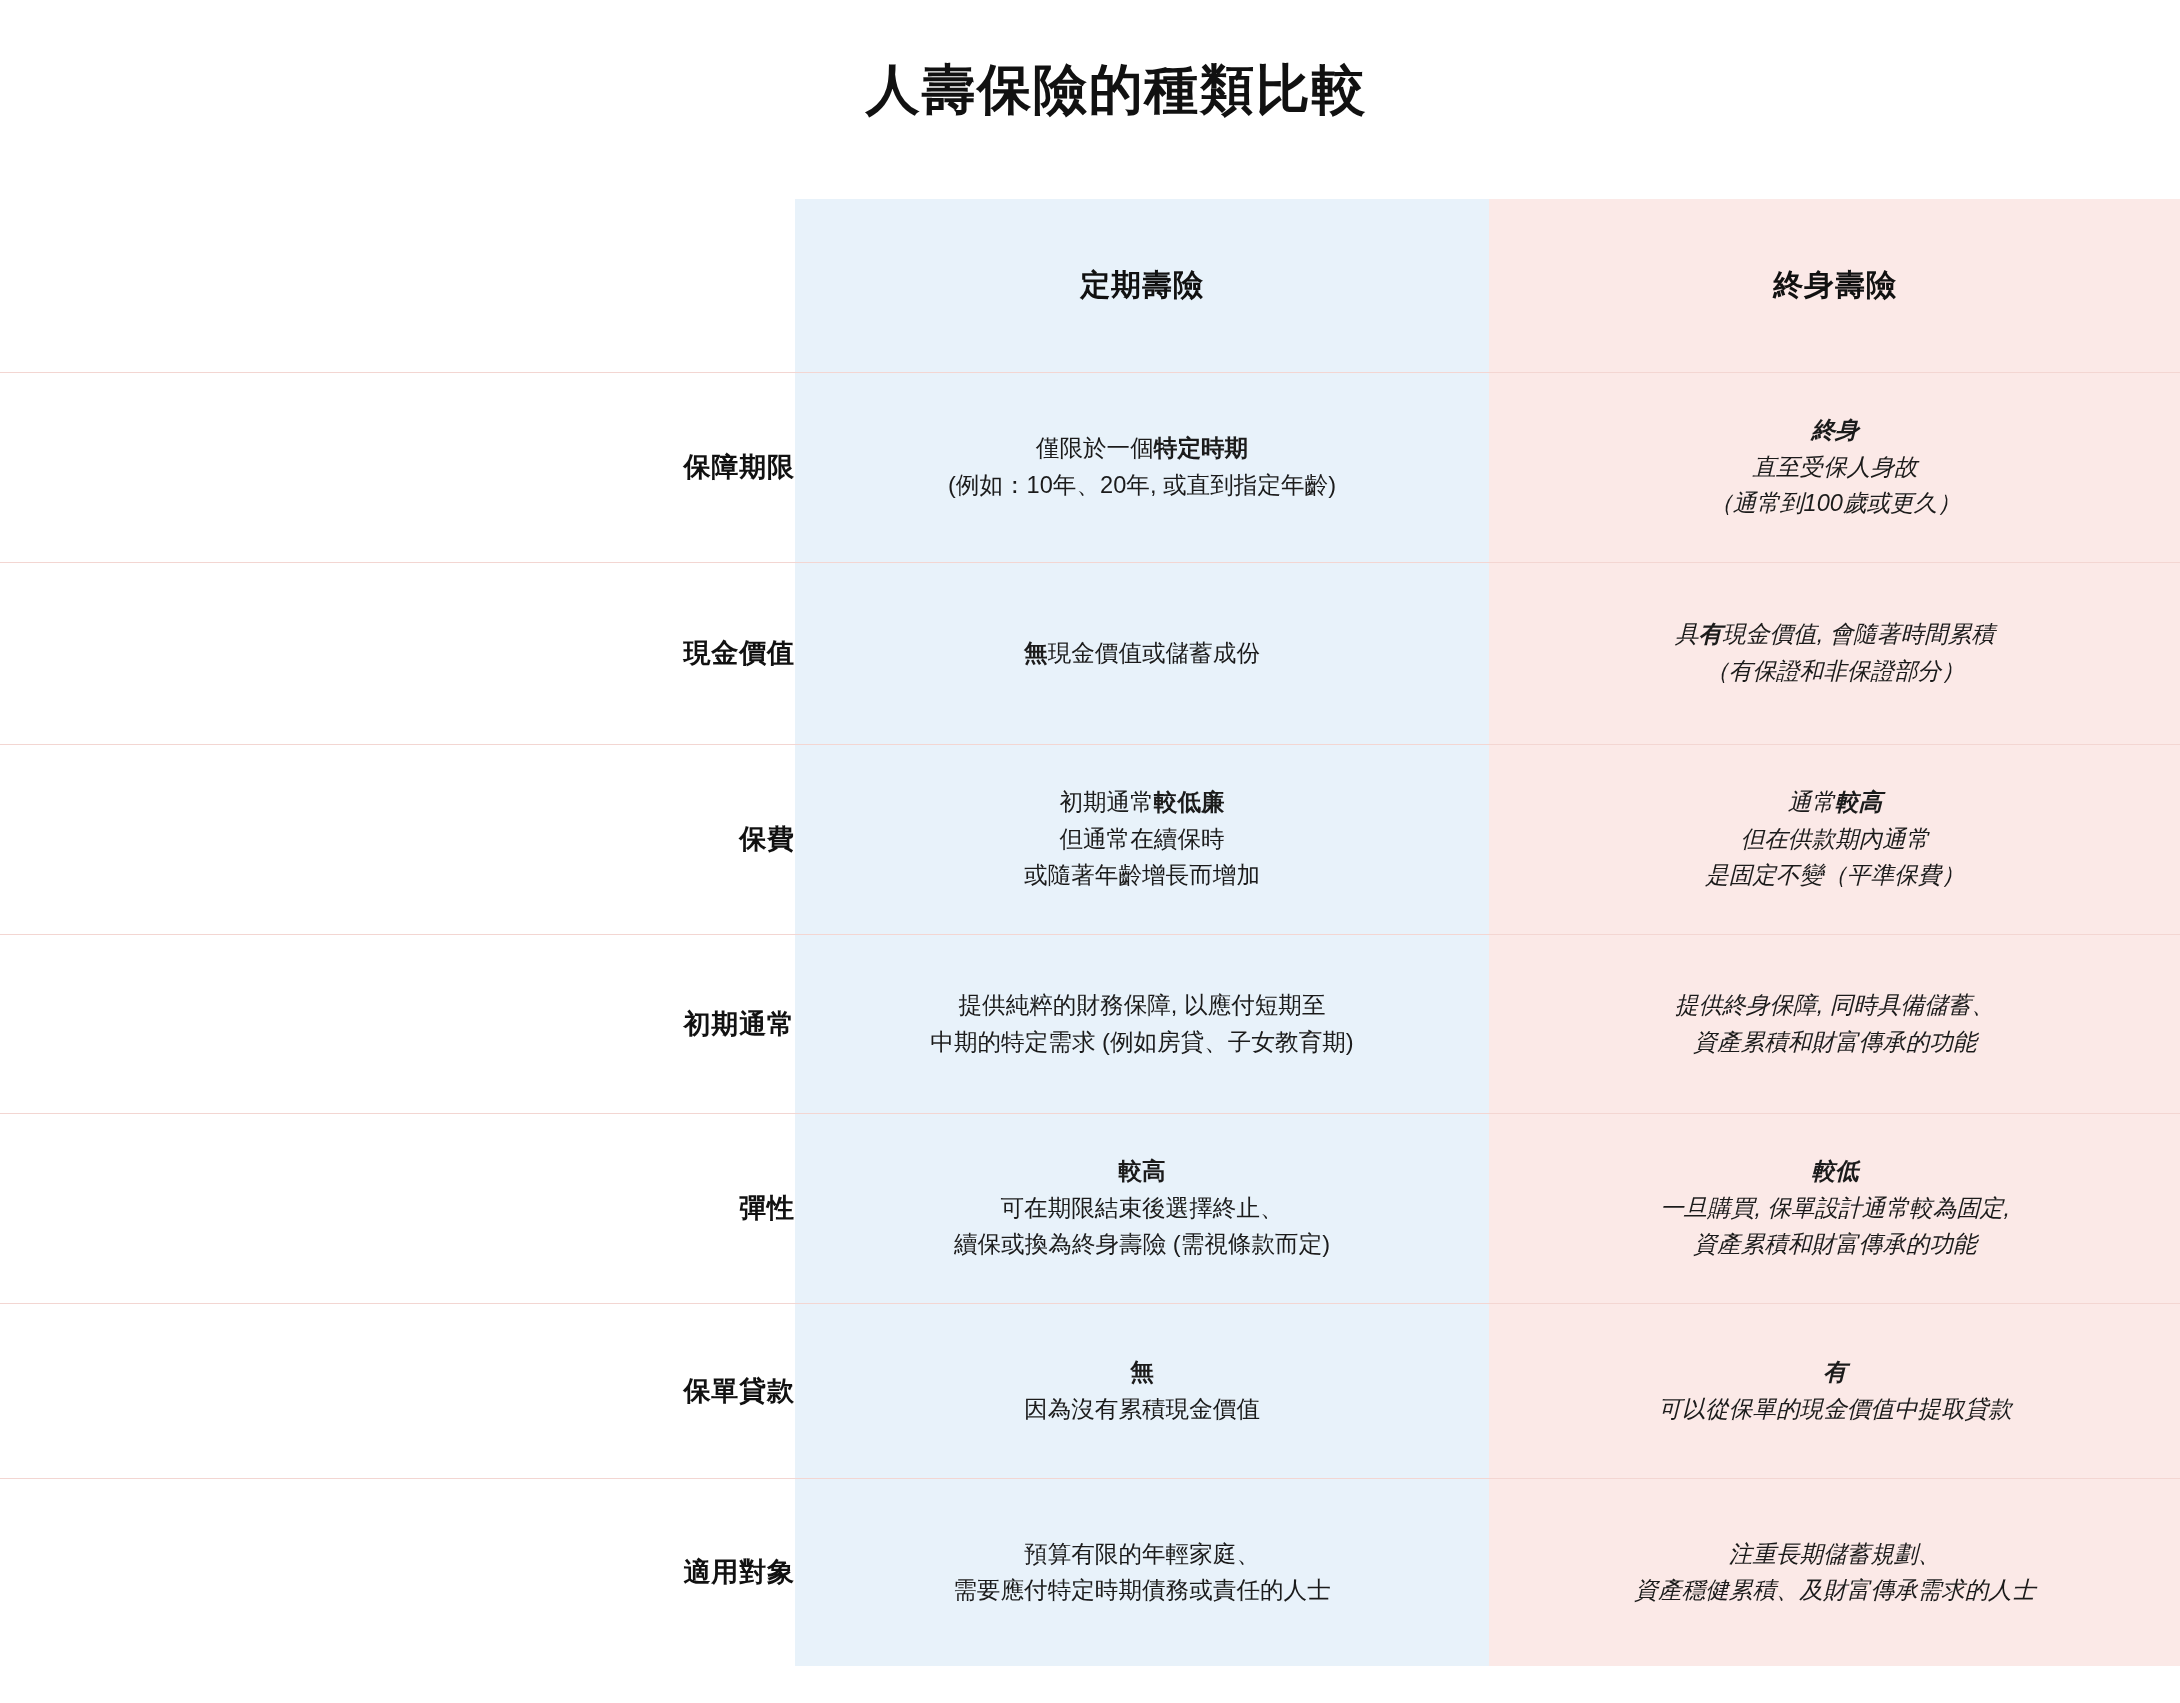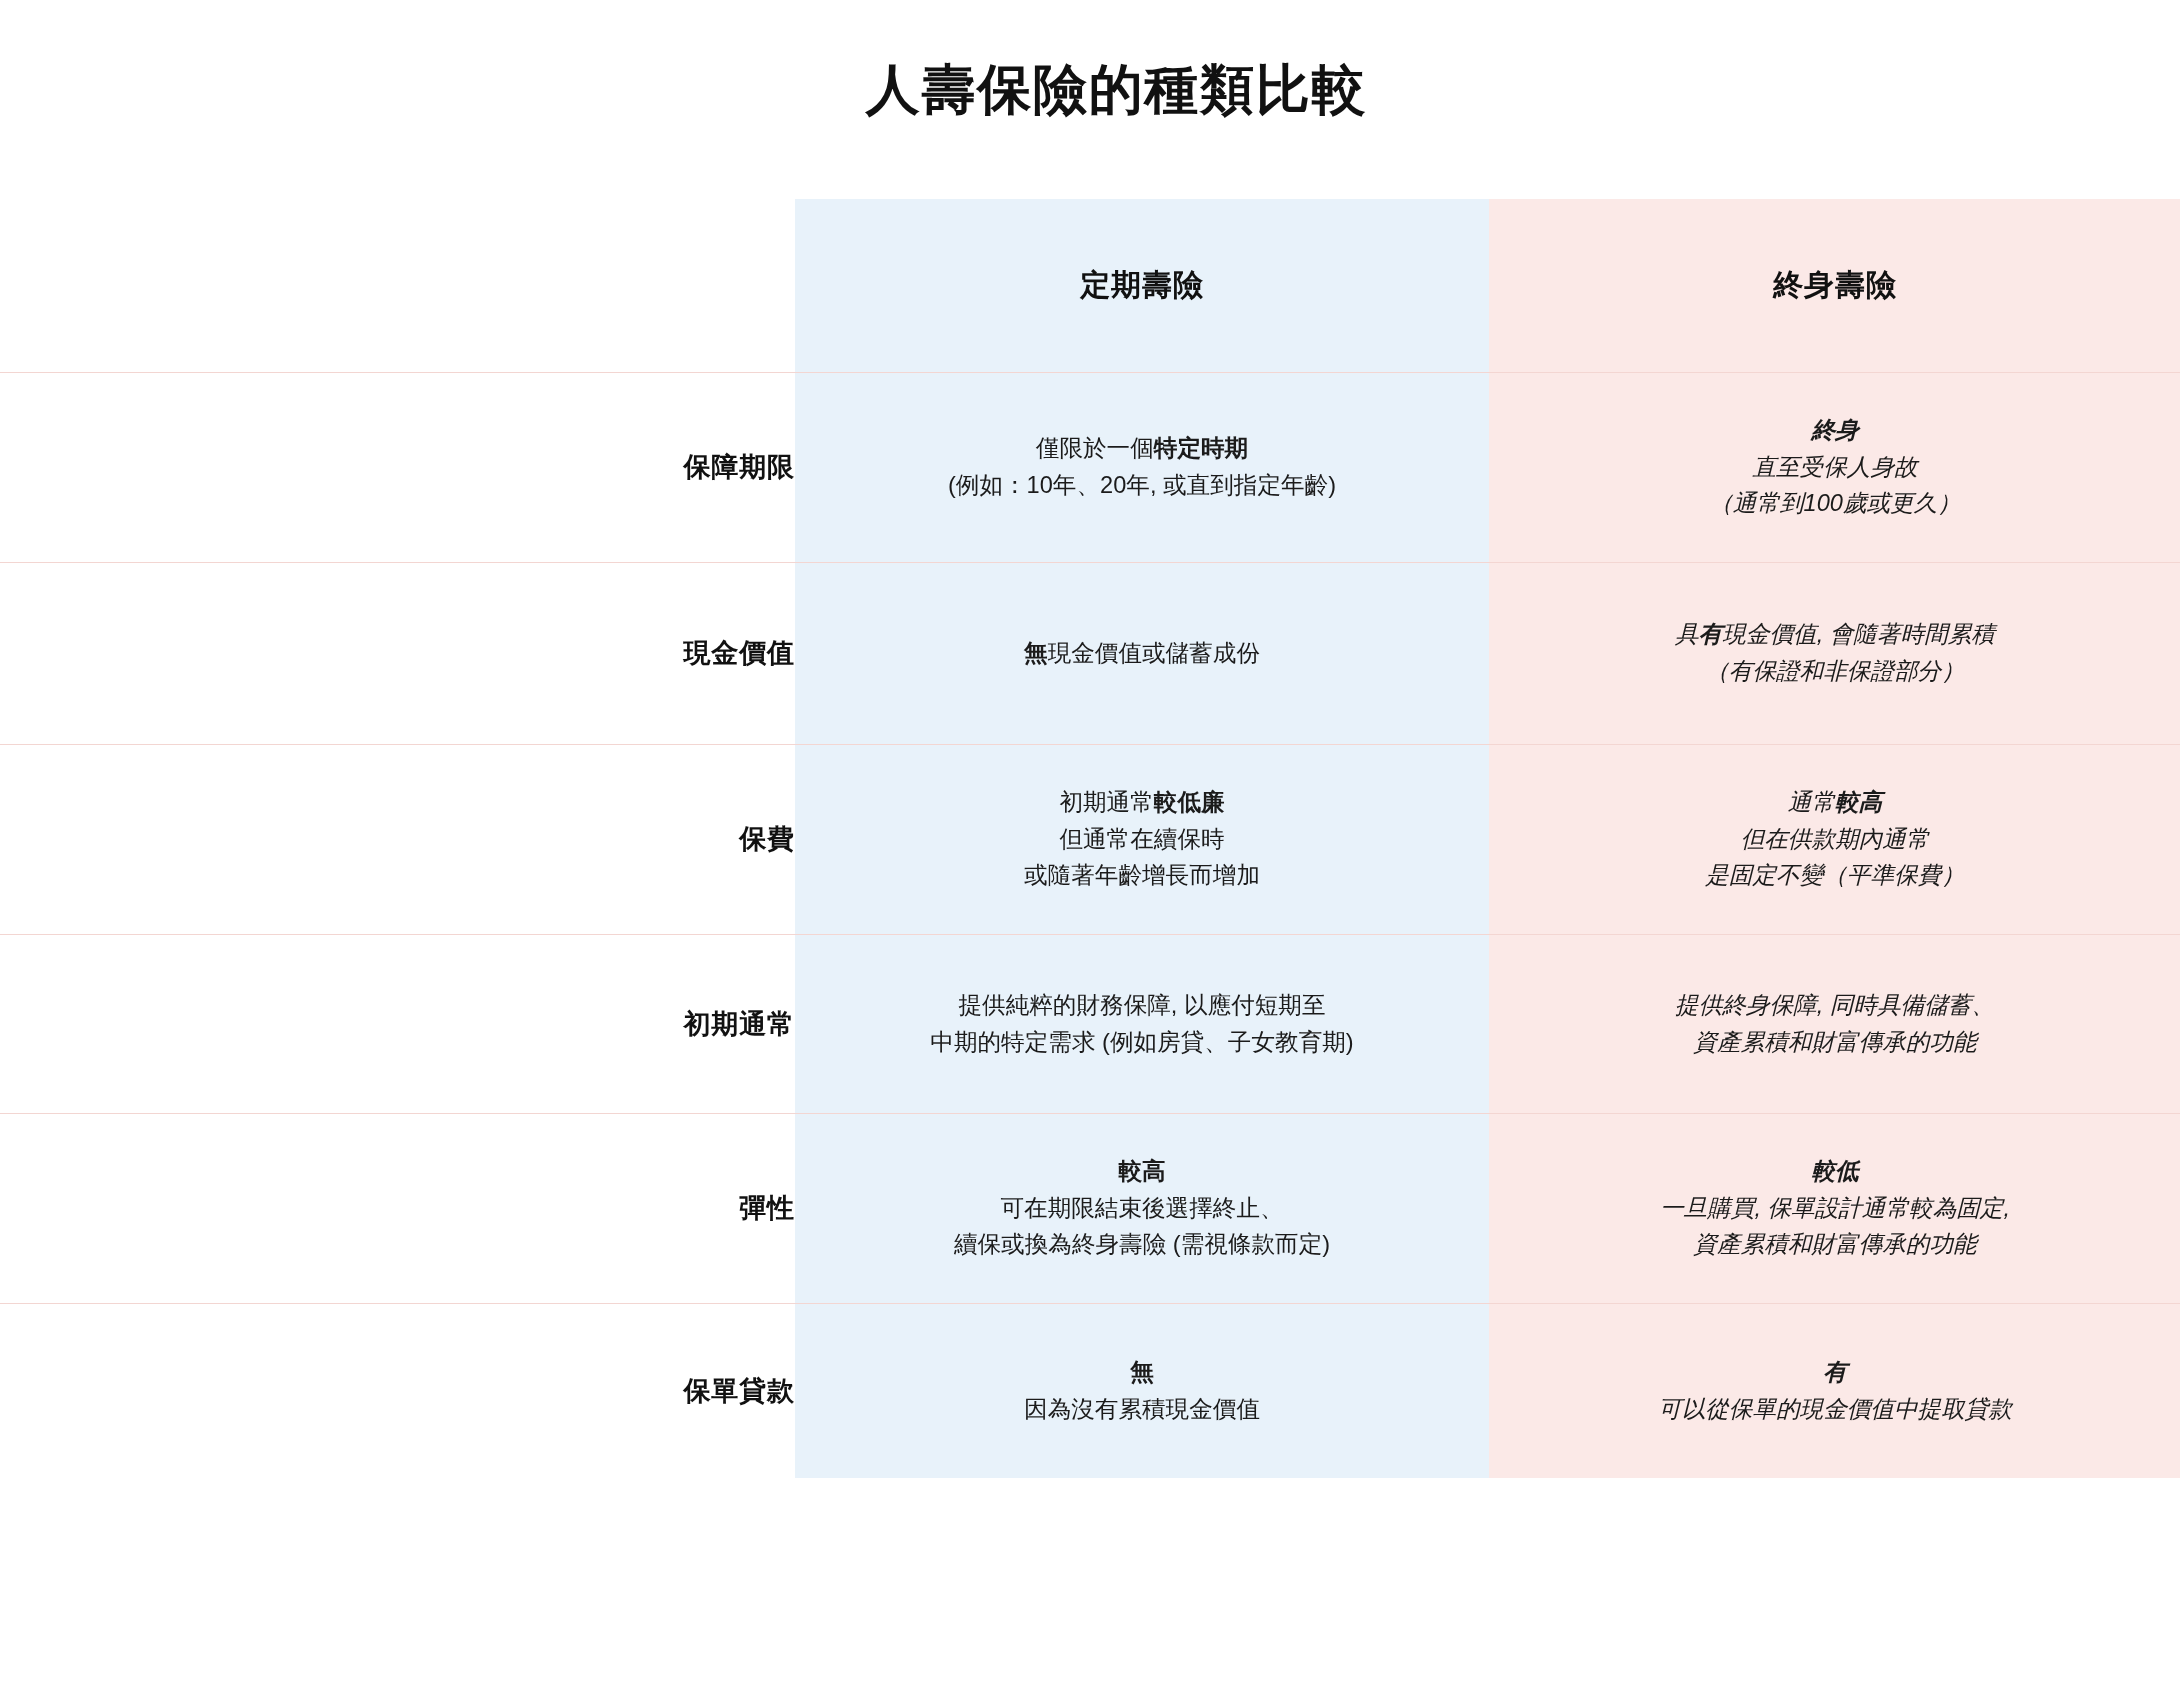--- a/index.html
+++ b/index.html
@@ -203,18 +203,29 @@
             <td class="label">保單貸款</td>
             <td class="cell-term">
               <span class="cell-line"><b>無</b></span>
               <span class="cell-line">因為沒有累積現金價值</span>
             </td>
             <td class="cell-whole">
               <span class="cell-line"><b>有</b></span>
               <span class="cell-line">可以從保單的現金價值中提取貸款</span>
             </td>
           </tr>
+          <tr class="r6">
+            <td class="label">適用對象</td>
+            <td class="cell-term">
+              <span class="cell-line">預算有限的年輕家庭、</span>
+              <span class="cell-line">需要應付特定時期債務或責任的人士</span>
+            </td>
+            <td class="cell-whole">
+              <span class="cell-line">注重長期儲蓄規劃、</span>
+              <span class="cell-line">資產穩健累積、及財富傳承需求的人士</span>
+            </td>
+          </tr>
         </tbody>
     </table>
   </div>
 
 </div>
 
 
 </body></html>

